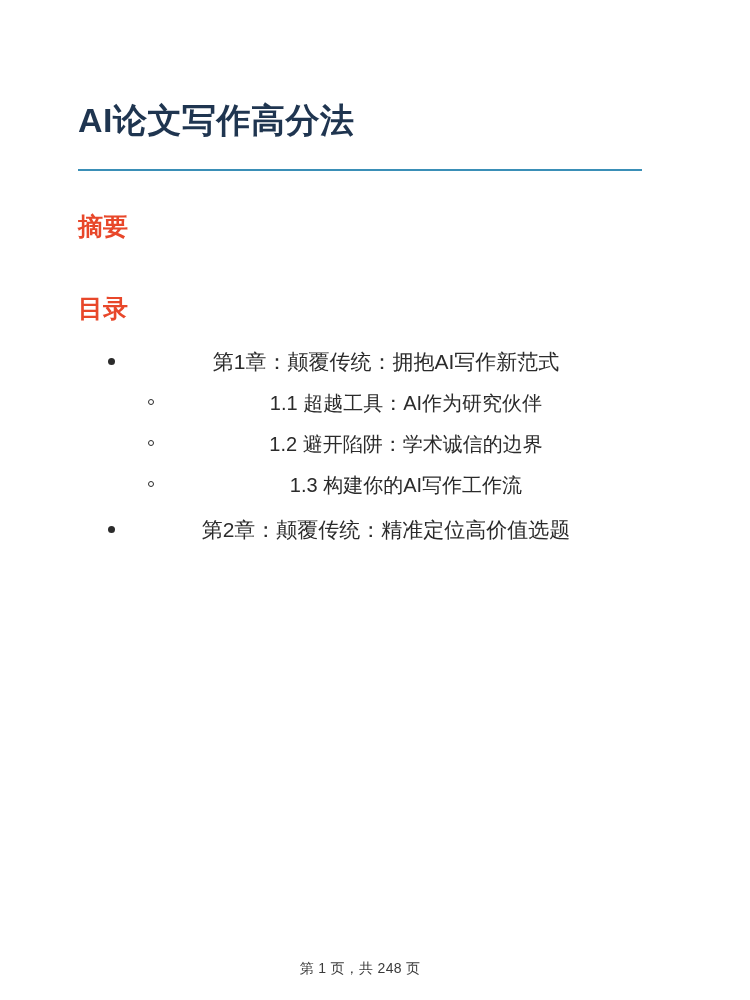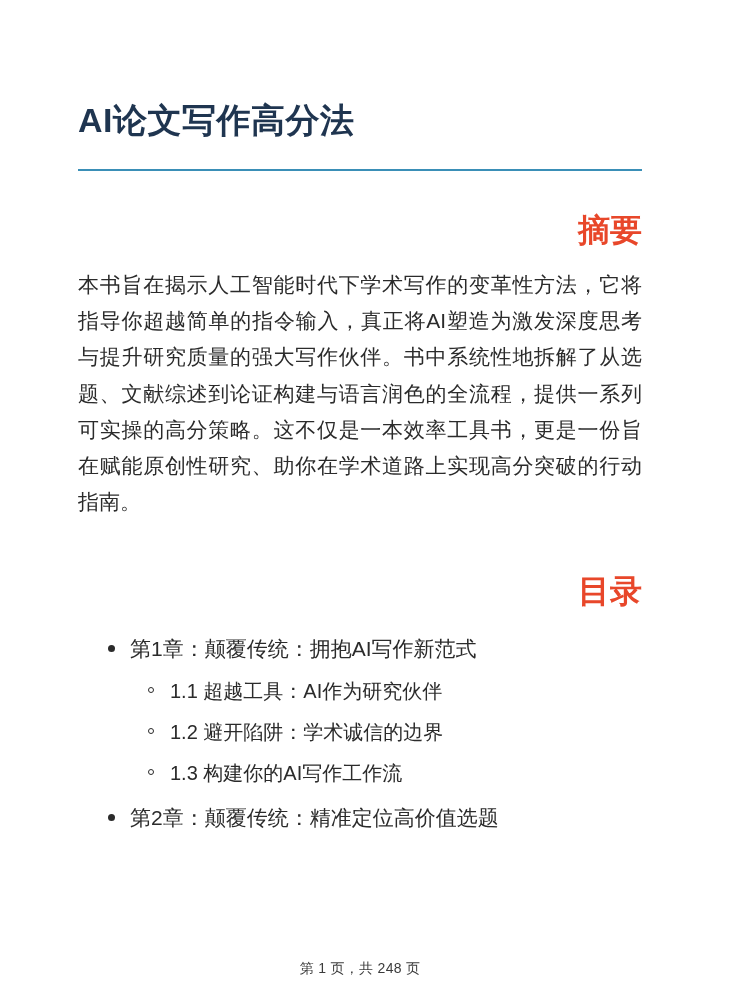--- a/index.html
+++ b/index.html
@@ -32,42 +32,42 @@
     padding: 0;
     line-height: 1.2;
   }
   .title-rule {
     margin-top: 28px;
     border-bottom: 2px solid #3a8fb7;
     width: 100%;
   }
   .section-heading {
     color: #e8472a;
-    font-size: 32px;
+    font-size: 25px;
     font-weight: bold;
     margin: 40px 0 18px 0;
     line-height: 1.2;
-    text-align: right;
   }
   .section-heading.toc {
     margin-top: 52px;
     margin-bottom: 22px;
   }
   .abstract-text {
     font-size: 21px;
     line-height: 1.72;
     color: #2b2b2b;
     text-align: justify;
     text-justify: inter-ideograph;
     margin: 0;
   }
   ul.toc-list {
     list-style: none;
     margin: 0;
     padding: 0;
+    text-align: center;
   }
   ul.toc-list > li {
     margin-bottom: 12px;
   }
   .toc-l1 {
     position: relative;
     font-size: 21px;
     line-height: 1.6;
     color: #2b2b2b;
     padding-left: 52px;
@@ -123,21 +123,20 @@
 </style>
 </head>
 <body>
 
 <div class="page">
 
   <h1 class="doc-title">AI论文写作高分法</h1>
   <div class="title-rule"></div>
 
   <h2 class="section-heading">摘要</h2>
-  <p class="abstract-text">本书旨在揭示人工智能时代下学术写作的变革性方法，它将指导你超越简单的指令输入，真正将AI塑造为激发深度思考与提升研究质量的强大写作伙伴。书中系统性地拆解了从选题、文献综述到论证构建与语言润色的全流程，提供一系列可实操的高分策略。这不仅是一本效率工具书，更是一份旨在赋能原创性研究、助你在学术道路上实现高分突破的行动指南。</p>
 
   <h2 class="section-heading toc">目录</h2>
 
   <ul class="toc-list">
     <li>
       <div class="toc-l1">第1章：颠覆传统：拥抱AI写作新范式</div>
       <ul class="toc-sub">
         <li>
           <div class="toc-l2">1.1 超越工具：AI作为研究伙伴</div>
         </li>

